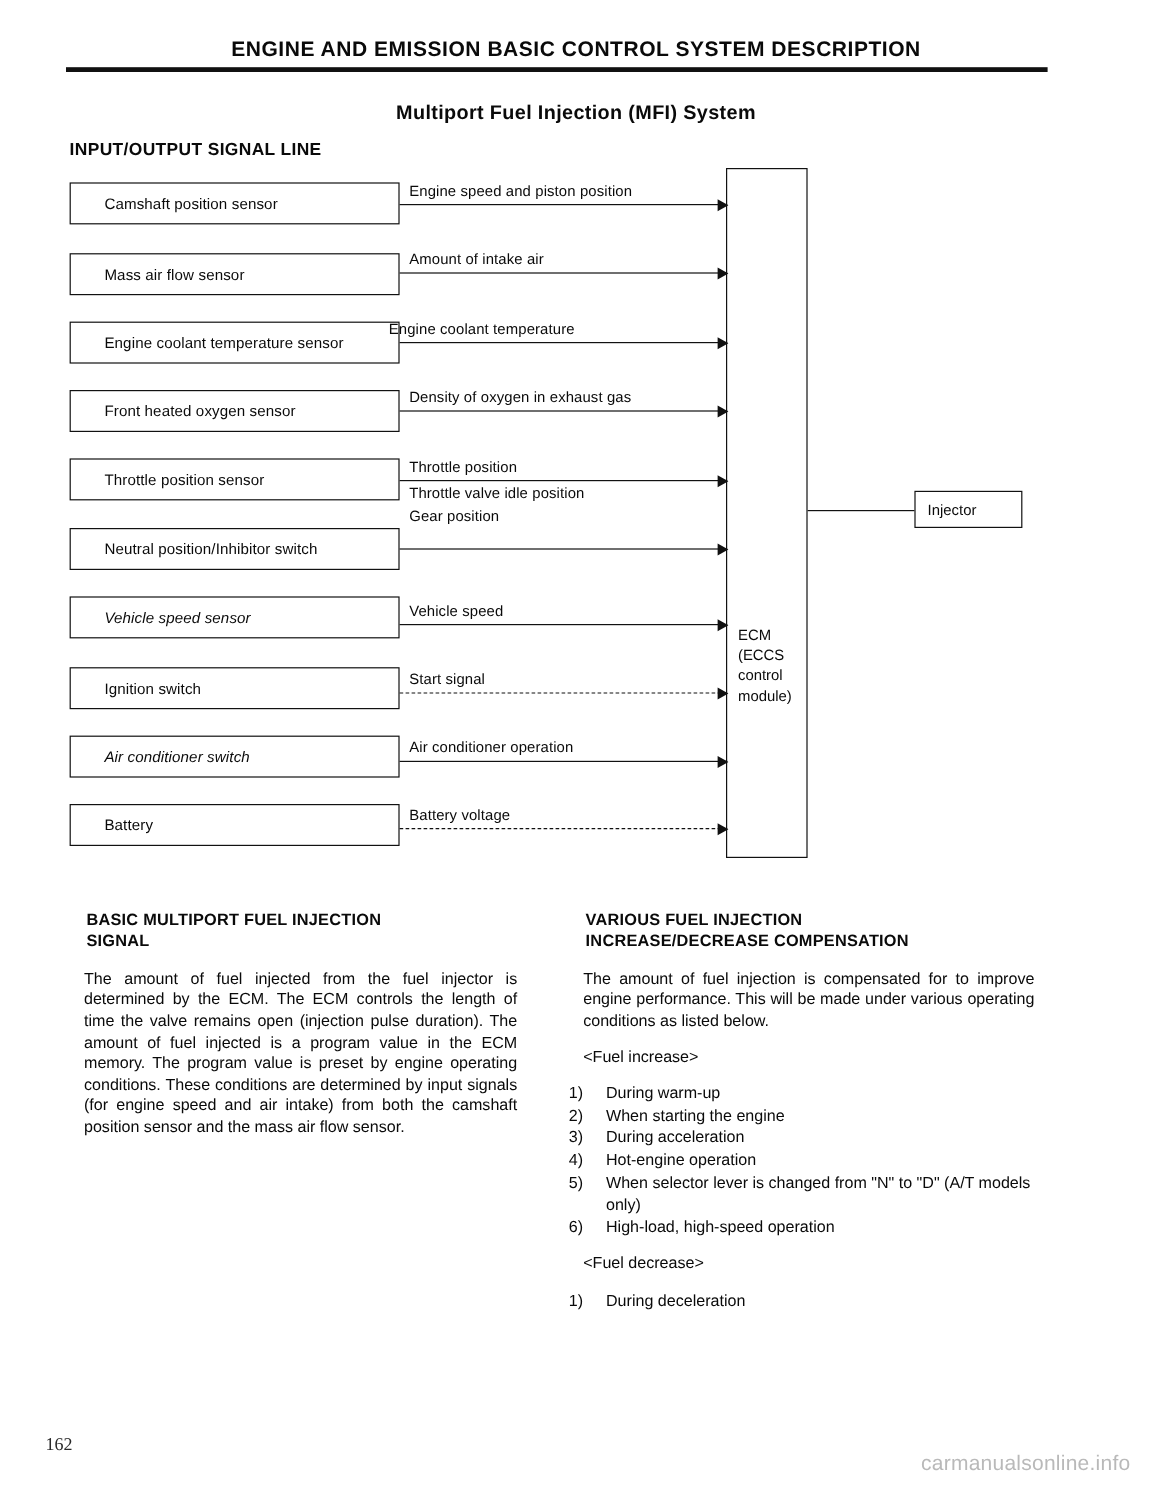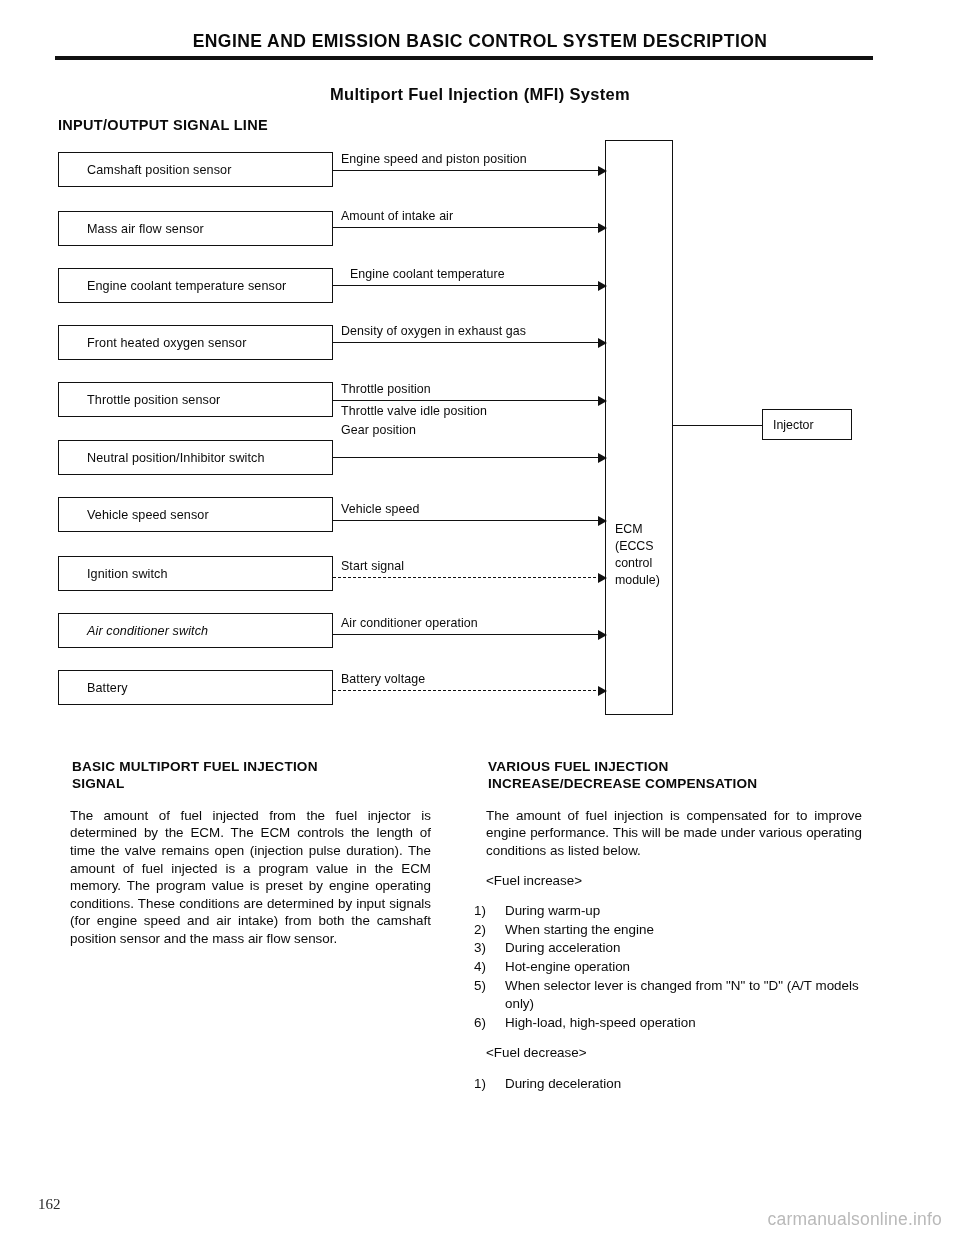--- a/index.html
+++ b/index.html
@@ -156,21 +156,21 @@
         <div class="head"></div>
       </div>
       <div class="sig-lbl" style="left: 341px; top: 209px;">Amount of intake air</div>
       <div class="sbox" style="top: 268px;">
         <span class="lbl">Engine coolant temperature sensor</span>
       </div>
       <div class="sig" style="left: 333px; top: 285px; width: 273px;">
         <div class="line"></div>
         <div class="head"></div>
       </div>
-      <div class="sig-lbl" style="left: 350px; top: 267px;">Engine coolant temperature</div>
+      <div class="sig-lbl" style="left: 324px; top: 267px;">Engine coolant temperature</div>
       <div class="sbox" style="top: 325px;">
         <span class="lbl">Front heated oxygen sensor</span>
       </div>
       <div class="sig" style="left: 333px; top: 342px; width: 273px;">
         <div class="line"></div>
         <div class="head"></div>
       </div>
       <div class="sig-lbl" style="left: 341px; top: 324px;">Density of oxygen in exhaust gas</div>
       <div class="sbox" style="top: 382px;">
         <span class="lbl">Throttle position sensor</span>
@@ -182,21 +182,21 @@
       <div class="sig-lbl" style="left: 341px; top: 382px;">Throttle position</div>
       <div class="sig-lbl" style="left: 341px; top: 404px;">Throttle valve idle position</div>
       <div class="sbox" style="top: 440px;">
         <span class="lbl">Neutral position/Inhibitor switch</span>
       </div>
       <div class="sig" style="left: 333px; top: 457px; width: 273px;">
         <div class="line"></div>
         <div class="head"></div>
       </div>
       <div class="sig-lbl" style="left: 341px; top: 423px;">Gear position</div>
-      <div class="sbox" style="top: 497px;">
+      <div class="sbox" style="top: 497px; font-style: italic;">
         <span class="lbl">Vehicle speed sensor</span>
       </div>
       <div class="sig" style="left: 333px; top: 520px; width: 273px;">
         <div class="line"></div>
         <div class="head"></div>
       </div>
       <div class="sig-lbl" style="left: 341px; top: 502px;">Vehicle speed</div>
       <div class="sbox" style="top: 556px; text-align: center;">
         <span class="lbl">Ignition switch</span>
       </div>

